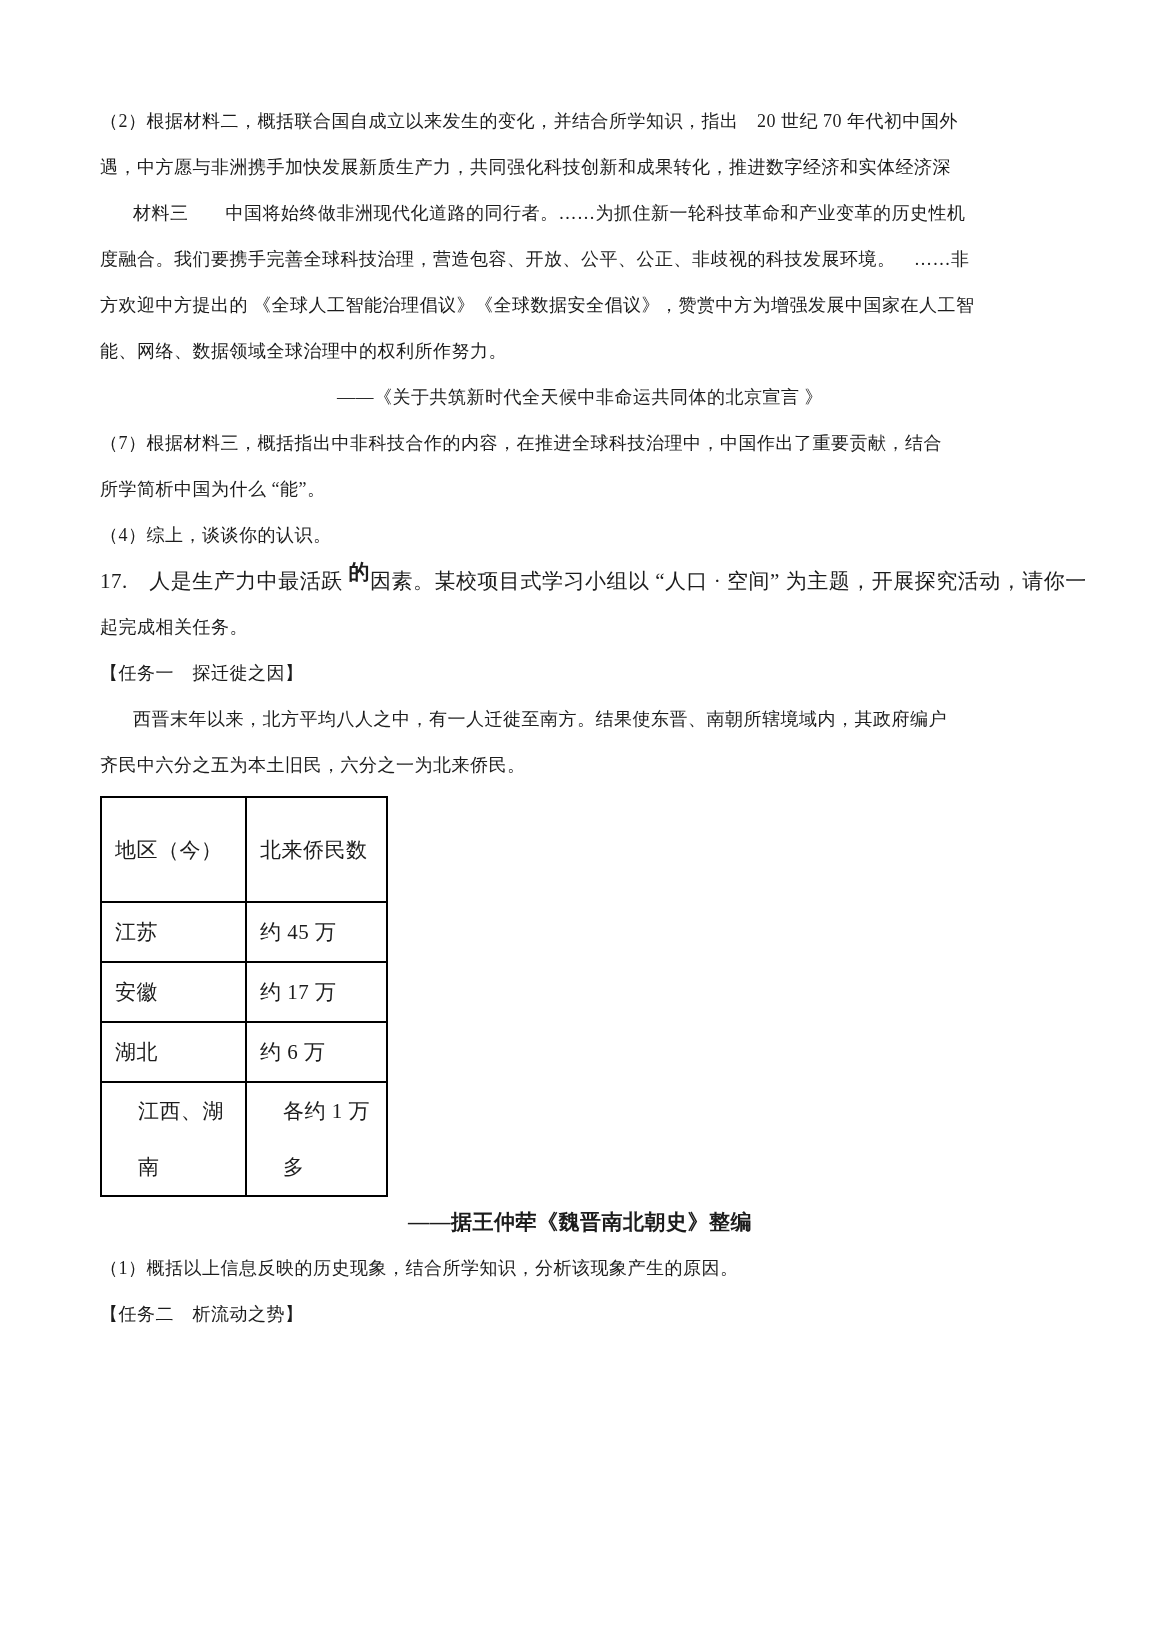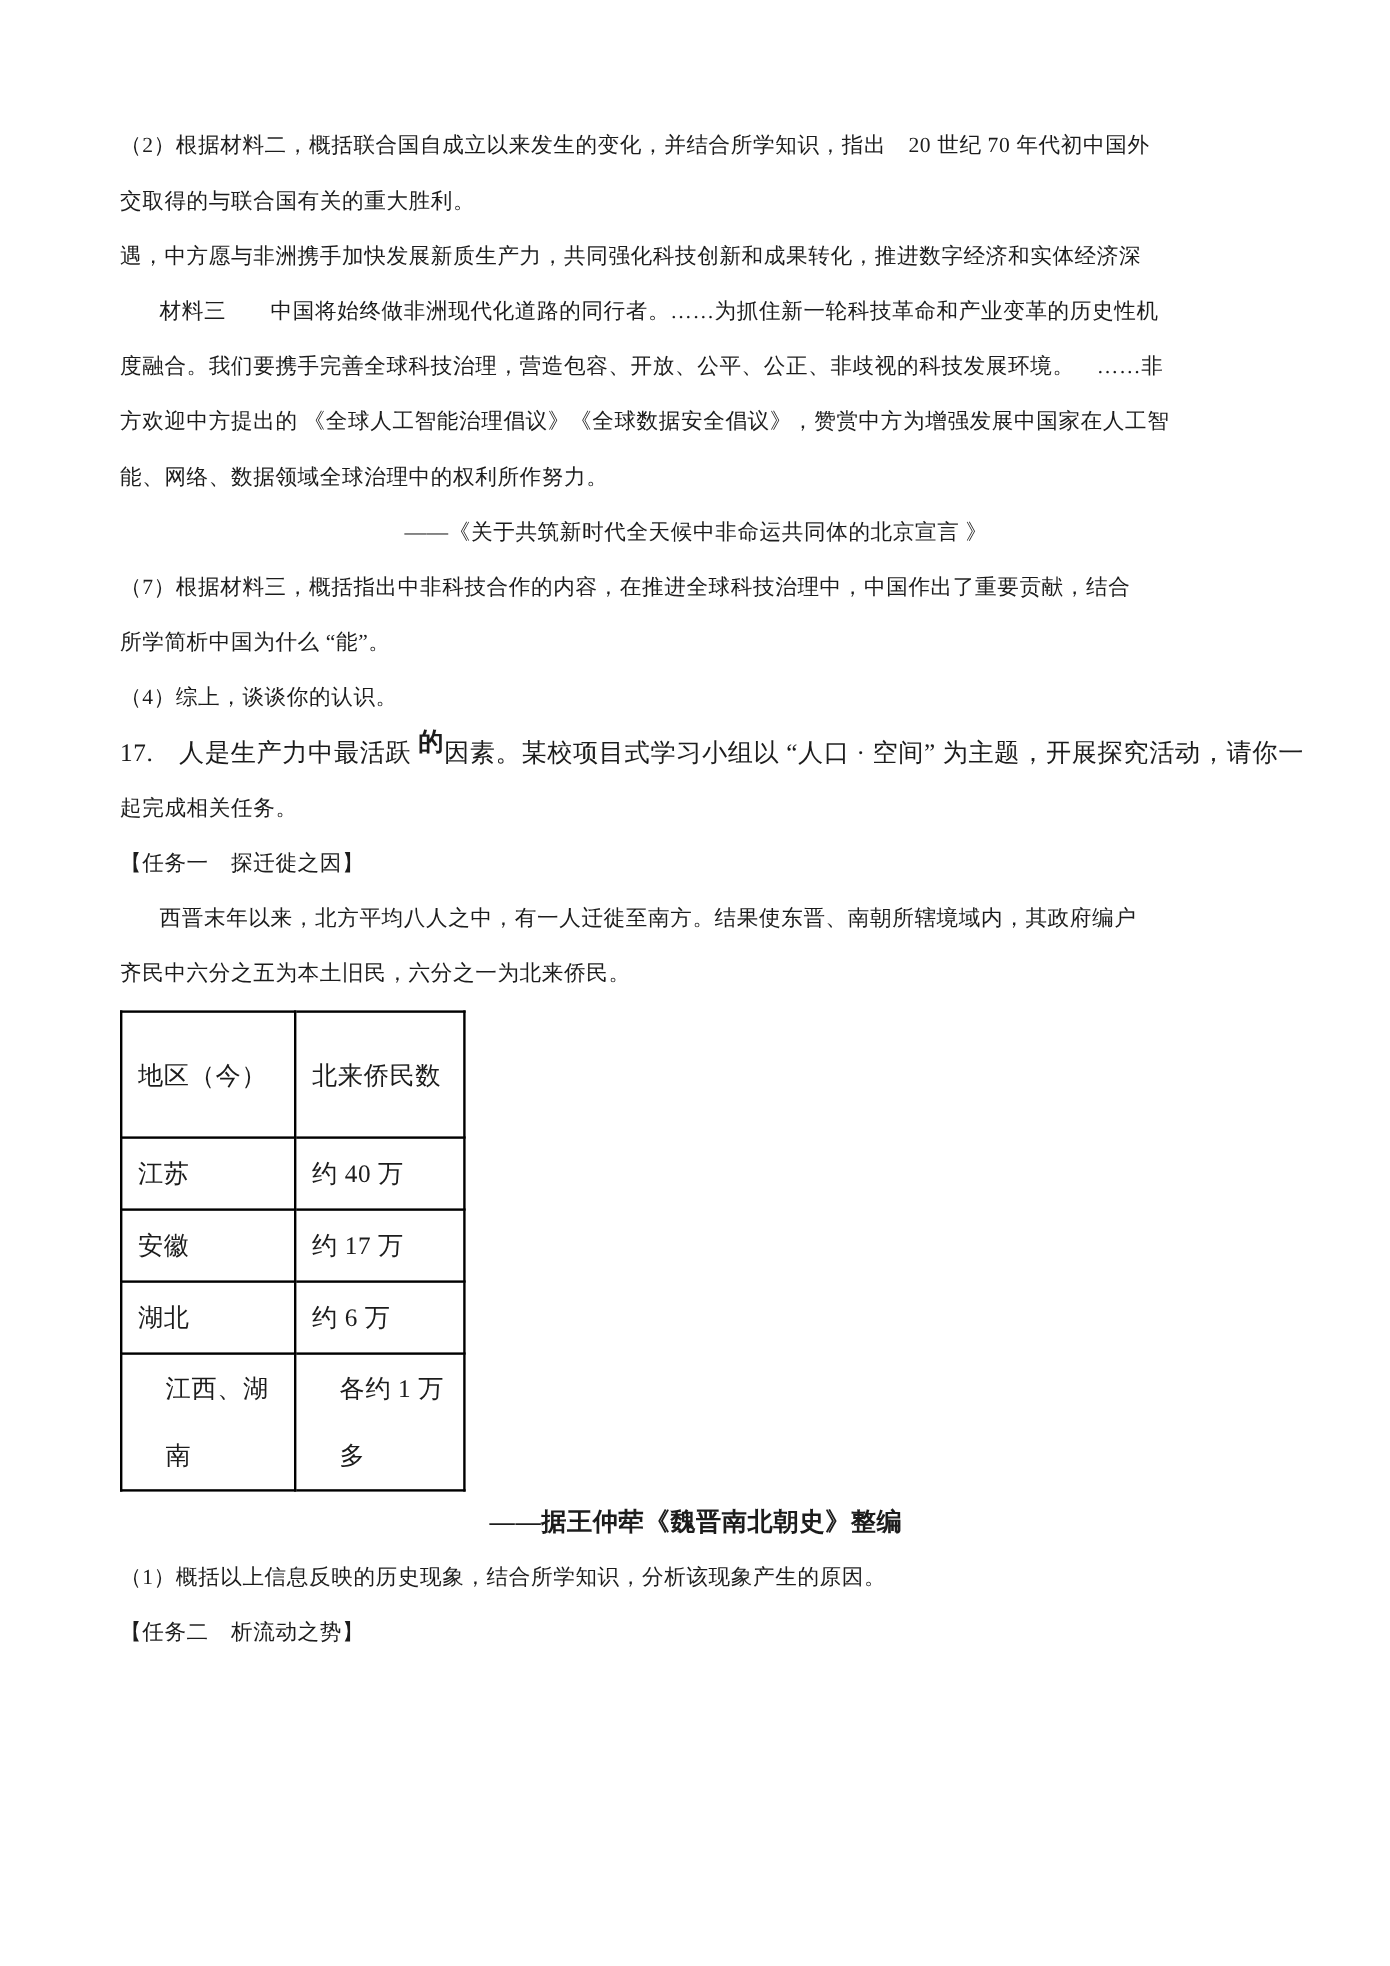--- a/index.html
+++ b/index.html
@@ -76,21 +76,20 @@
     margin-top: 2px;
     font-weight: bold;
   }
 </style>
 </head>
 <body>
 
 <div class="page">
 
   <div class="line">（2）根据材料二，概括联合国自成立以来发生的变化，并结合所学知识，指出　20 世纪 70 年代初中国外</div>
-  <div class="line">交取得的与联合国有关的重大胜利。</div>
 
   <div class="line">遇，中方愿与非洲携手加快发展新质生产力，共同强化科技创新和成果转化，推进数字经济和实体经济深</div>
   <div class="line indent">材料三　　中国将始终做非洲现代化道路的同行者。……为抓住新一轮科技革命和产业变革的历史性机</div>
   <div class="line">度融合。我们要携手完善全球科技治理，营造包容、开放、公平、公正、非歧视的科技发展环境。　……非</div>
   <div class="line">方欢迎中方提出的 《全球人工智能治理倡议》《全球数据安全倡议》，赞赏中方为增强发展中国家在人工智</div>
   <div class="line">能、网络、数据领域全球治理中的权利所作努力。</div>
 
   <div class="line right">——《关于共筑新时代全天候中非命运共同体的北京宣言 》</div>
 
   <div class="line">（7）根据材料三，概括指出中非科技合作的内容，在推进全球科技治理中，中国作出了重要贡献，结合</div>
@@ -106,21 +105,21 @@
   <div class="line">齐民中六分之五为本土旧民，六分之一为北来侨民。</div>
 
   <table class="region-table">
     <tbody>
       <tr class="r-header">
         <td class="col-region">地区（今）</td>
         <td class="col-count">北来侨民数</td>
       </tr>
       <tr class="r-single">
         <td class="col-region">江苏</td>
-        <td class="col-count">约 40 万</td>
+        <td class="col-count">约 45 万</td>
       </tr>
       <tr class="r-single">
         <td class="col-region">安徽</td>
         <td class="col-count">约 17 万</td>
       </tr>
       <tr class="r-single">
         <td class="col-region">湖北</td>
         <td class="col-count">约 6 万</td>
       </tr>
       <tr class="r-tall">

